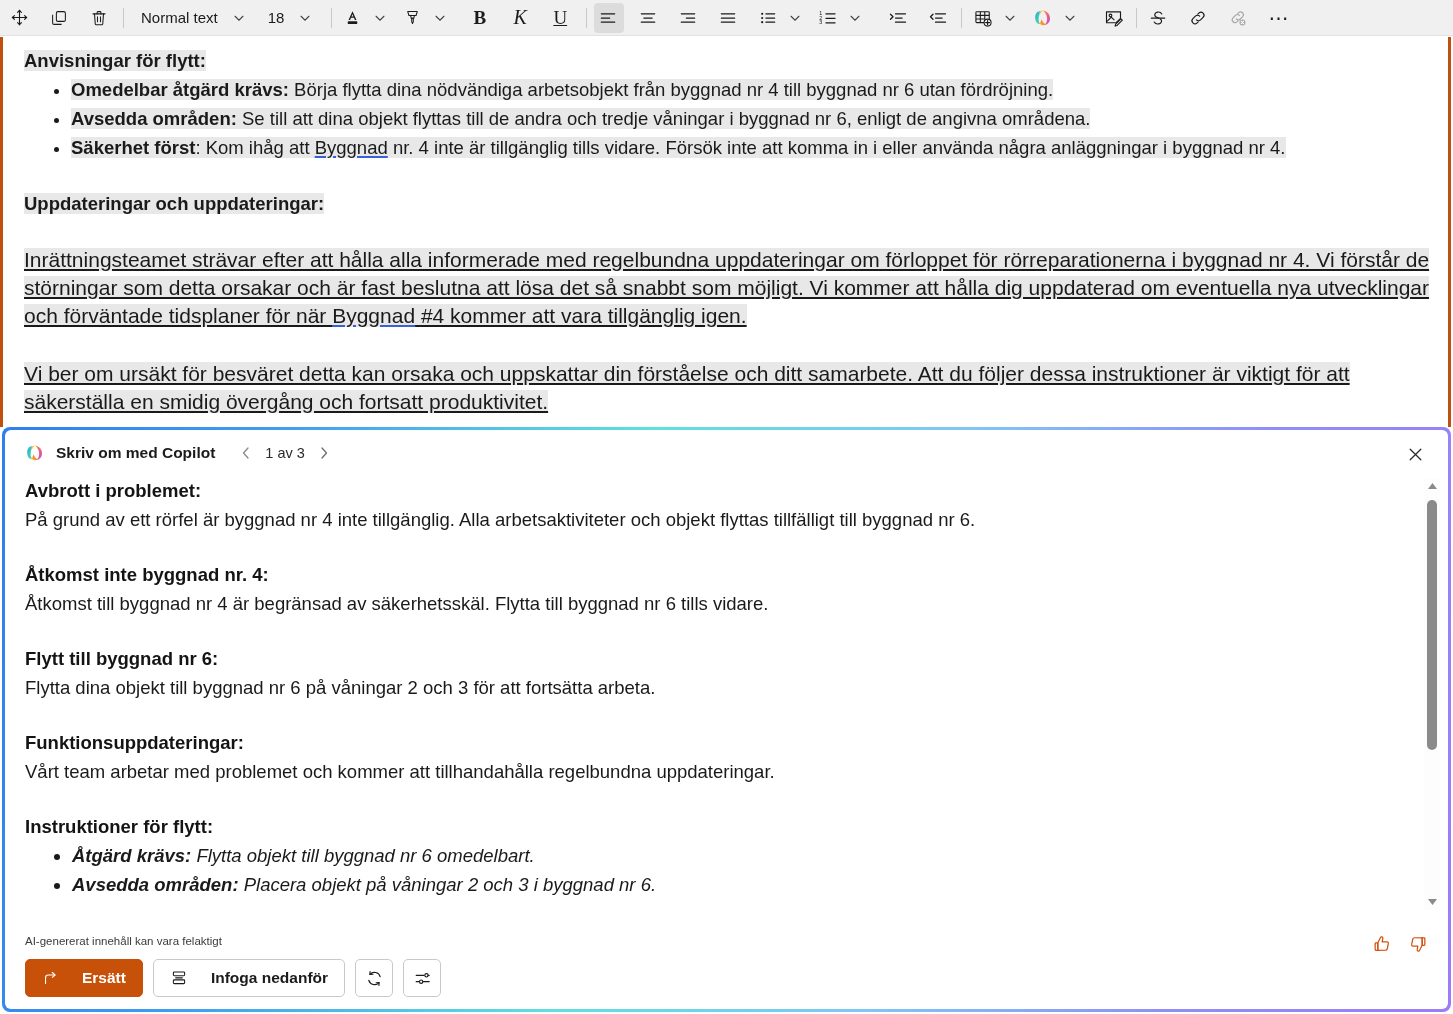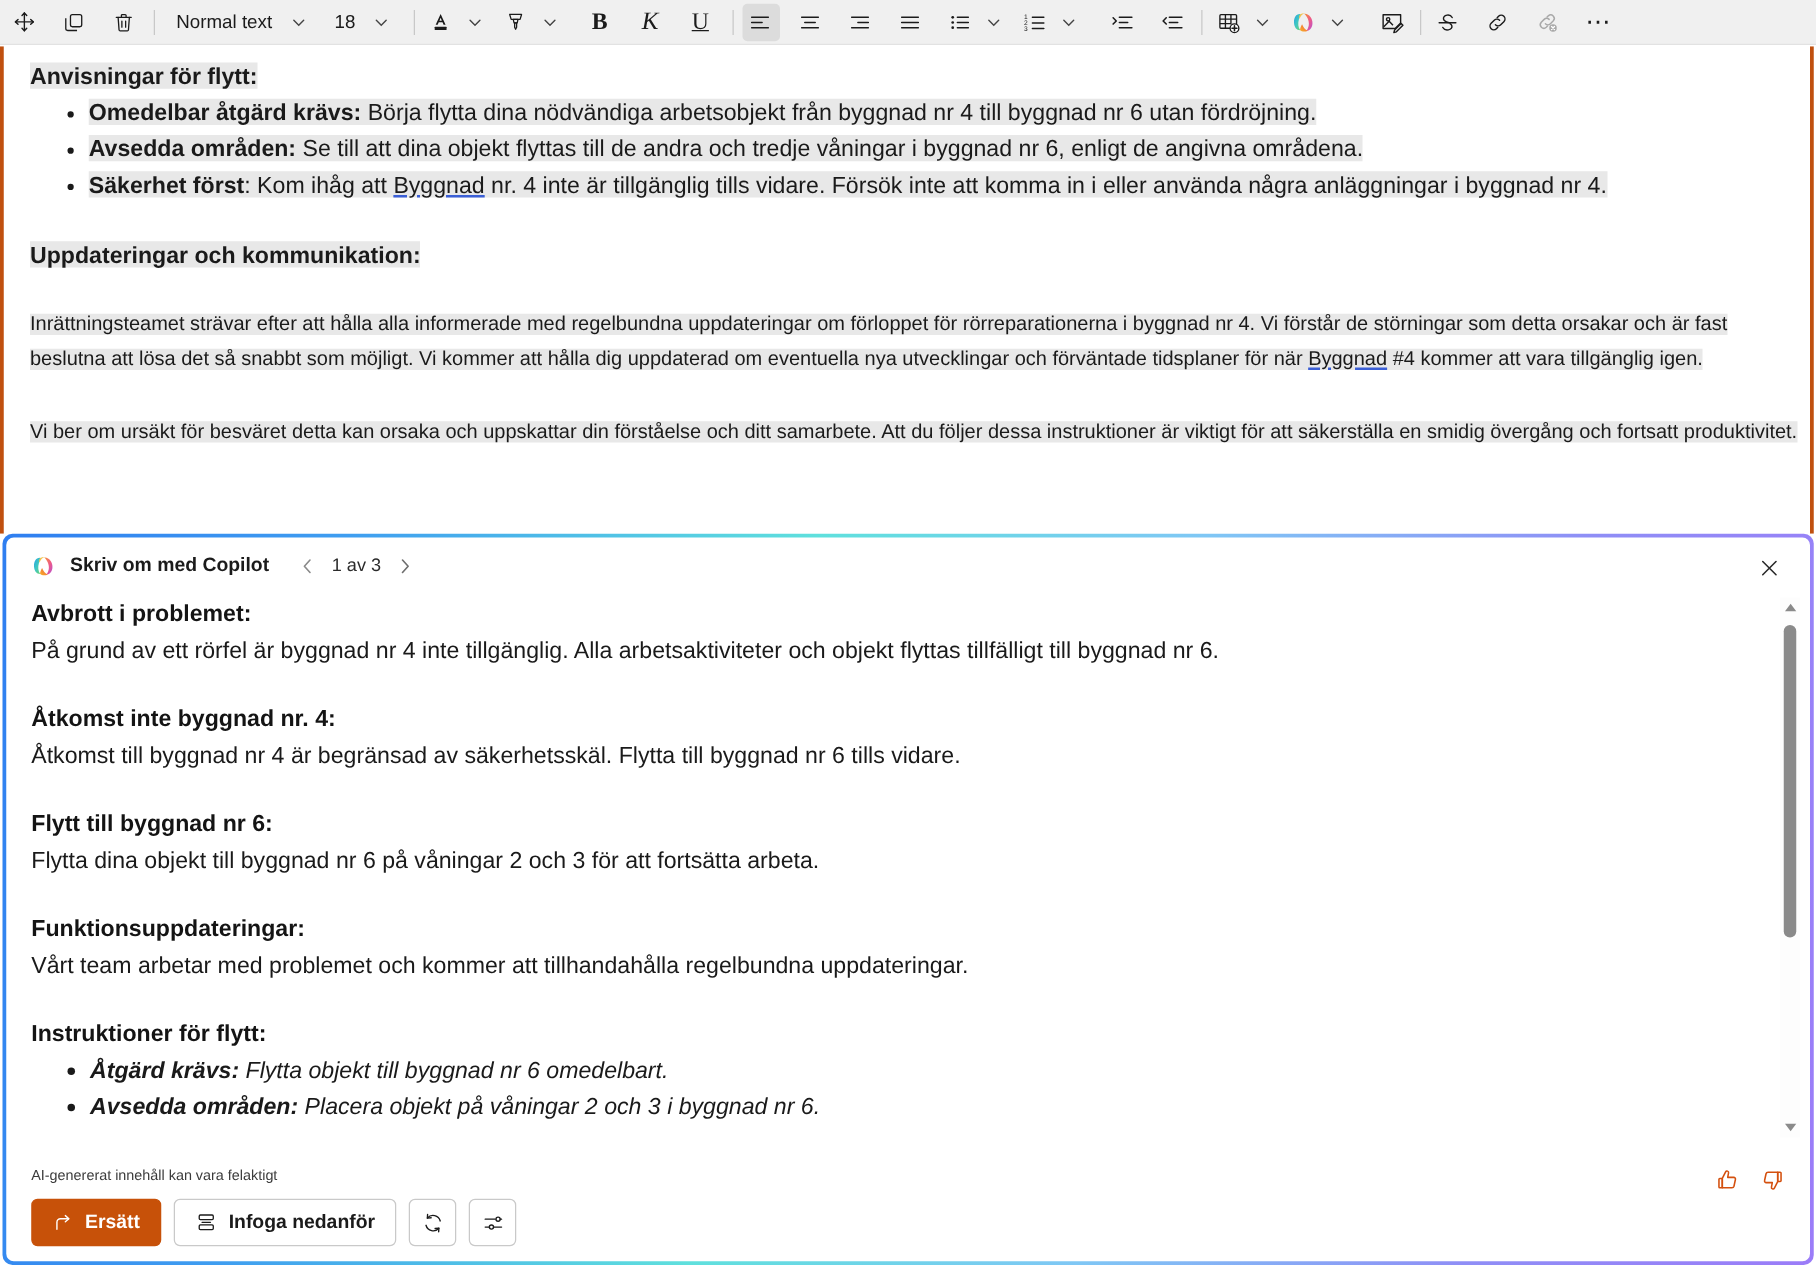--- a/index.html
+++ b/index.html
@@ -50,22 +50,23 @@
     position: absolute; top: 0; width: 3px; height: 390px;
     background: #c0500f;
   }
   #doc-edge-left { left: 0; }
   #doc-edge-right { right: 2px; }
   #doc-inner {
     position: absolute; left: 0; top: 0;
     width: 1453px; padding: 10px 12px 0 24px;
   }
   .doc-p {
-    font-size: 16px; line-height: 28px; color: #1a1a1a;
+    font-size: 21px; line-height: 28px; color: #1a1a1a;
     margin: 0 0 2px 0;
+    text-decoration: underline;
   }
   .hl { background: #e8e8e8; }
   .doc-h {
     font-size: 18.5px; line-height: 28px; font-weight: bold; color: #1a1a1a;
     margin: 0;
   }
   ul.doc-ul {
     margin: 0; padding-left: 47px; list-style: disc;
   }
   ul.doc-ul li {
@@ -162,21 +163,21 @@
   }
   .fb-icon { width: 20px; height: 20px; color: #d4500e; cursor: default; }
   #cp-actions {
     position: absolute; left: 20px; bottom: 12px;
     display: flex; align-items: center; gap: 10px;
   }
   .btn {
     height: 38px; border-radius: 5px;
     display: flex; align-items: center; justify-content: center;
     font-size: 15.5px; font-weight: bold;
-    padding: 0 16px; cursor: default; gap: 9px;
+    padding: 0 16px; cursor: default; gap: 23px;
     white-space: nowrap;
   }
   .btn-primary { background: #c75109; color: #ffffff; border: 1px solid #c75109; }
   .btn-secondary { background: #ffffff; color: #1b1b1b; border: 1px solid #c9c9c9; }
   .btn-icon-only {
     width: 38px; height: 38px; padding: 0;
     background: #ffffff; border: 1px solid #c9c9c9; border-radius: 5px;
     display: flex; align-items: center; justify-content: center; cursor: default;
   }
   svg { display: block; }
@@ -498,21 +499,21 @@
 
     <ul class="doc-ul">
       <li><span class="hl"><span class="b">Omedelbar åtgärd krävs:</span><span> Börja flytta dina nödvändiga arbetsobjekt från byggnad nr 4 till byggnad nr 6 utan fördröjning.</span></span></li>
       <li><span class="hl"><span class="b">Avsedda områden:</span><span> Se till att dina objekt flyttas till de andra och tredje våningar i byggnad nr 6, enligt de angivna områdena.</span></span></li>
       <li><span class="hl"><span class="b">Säkerhet först</span><span>: Kom ihåg att </span><span class="lnk">Byggnad</span><span> nr. 4 inte är tillgänglig tills vidare. Försök inte att komma in i eller använda några anläggningar i byggnad nr 4.</span></span></li>
     </ul>
 
     <div class="spacer-line"></div>
 
     <p class="doc-h">
-      <span class="hl">Uppdateringar och kommunikation:</span>
+      <span class="hl">Uppdateringar och uppdateringar:</span>
     </p>
 
     <div class="spacer-line"></div>
 
     <p class="doc-p">
       <span class="hl"><span>Inrättningsteamet strävar efter att hålla alla informerade med regelbundna uppdateringar om förloppet för rörreparationerna i byggnad nr 4. Vi förstår de störningar som detta orsakar och är fast beslutna att lösa det så snabbt som möjligt. Vi kommer att hålla dig uppdaterad om eventuella nya utvecklingar och förväntade tidsplaner för när </span><span class="lnk">Byggnad</span><span> #4 kommer att vara tillgänglig igen.</span></span>
     </p>
 
     <div class="spacer-line"></div>
 

